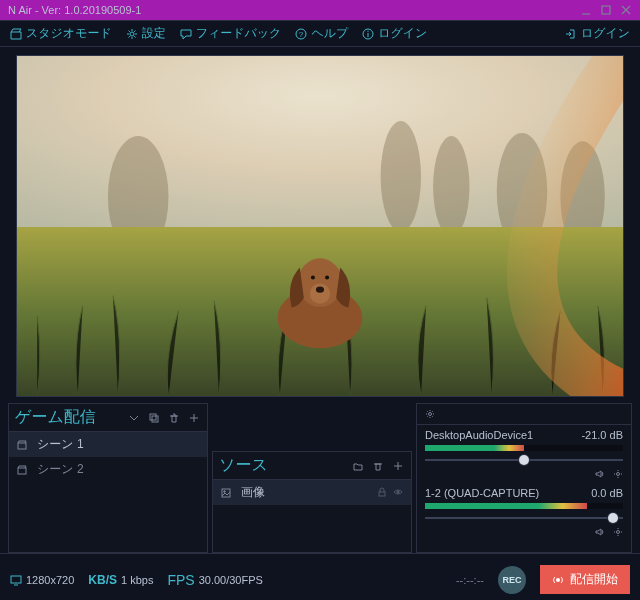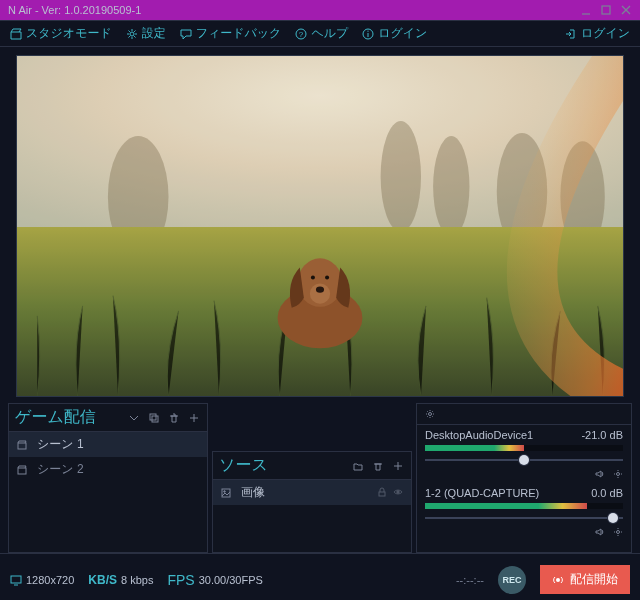--- a/index.html
+++ b/index.html
@@ -441,21 +441,21 @@
     <span class="stat">
       <svg class="ico" viewBox="0 0 12 12">
           <rect x="1" y="2" width="10" height="7" fill="none" stroke="var(--accent)"></rect>
           <line x1="4" y1="11" x2="8" y2="11" stroke="var(--accent)"></line>
         </svg>
       <span class="sub">1280x720</span>
     </span>
   </div>
   <span class="stat">
     <span style="font-weight:bold;font-size:12px;color:var(--accent)">KB/S</span>
-    <span class="sub">8 kbps</span>
+    <span class="sub">1 kbps</span>
   </span>
   <span class="stat">
     <span style="font-weight:normal;font-size:14px;color:var(--accent)">FPS</span>
     <span class="sub">30.00/30FPS</span>
   </span>
   <span class="spacer"></span>
   <span style="color:var(--text-dim)">--:--:--</span>
   <span class="rec">REC</span>
   <button class="go">
     <svg width="12" height="12" viewBox="0 0 12 12">

